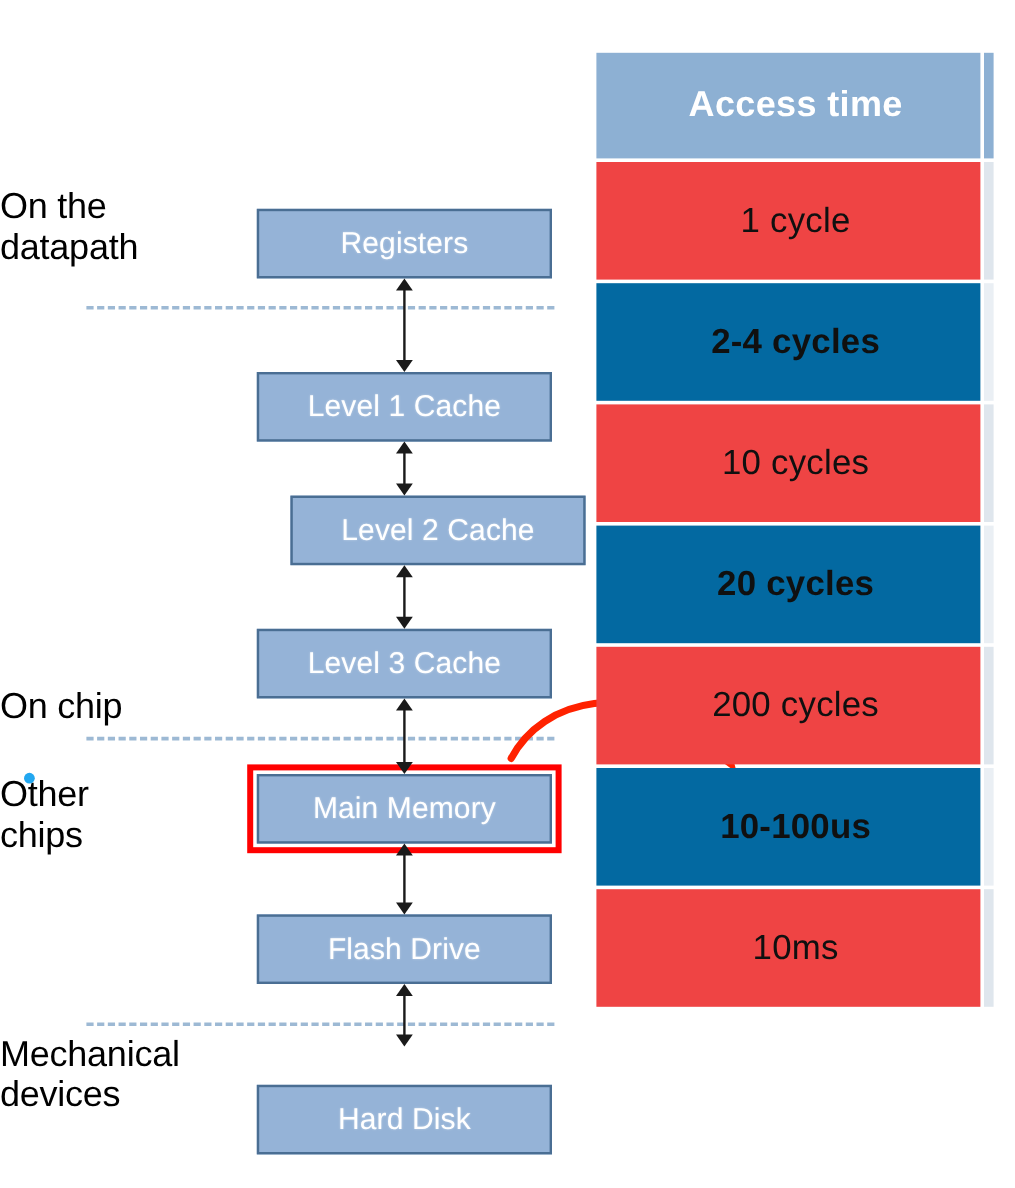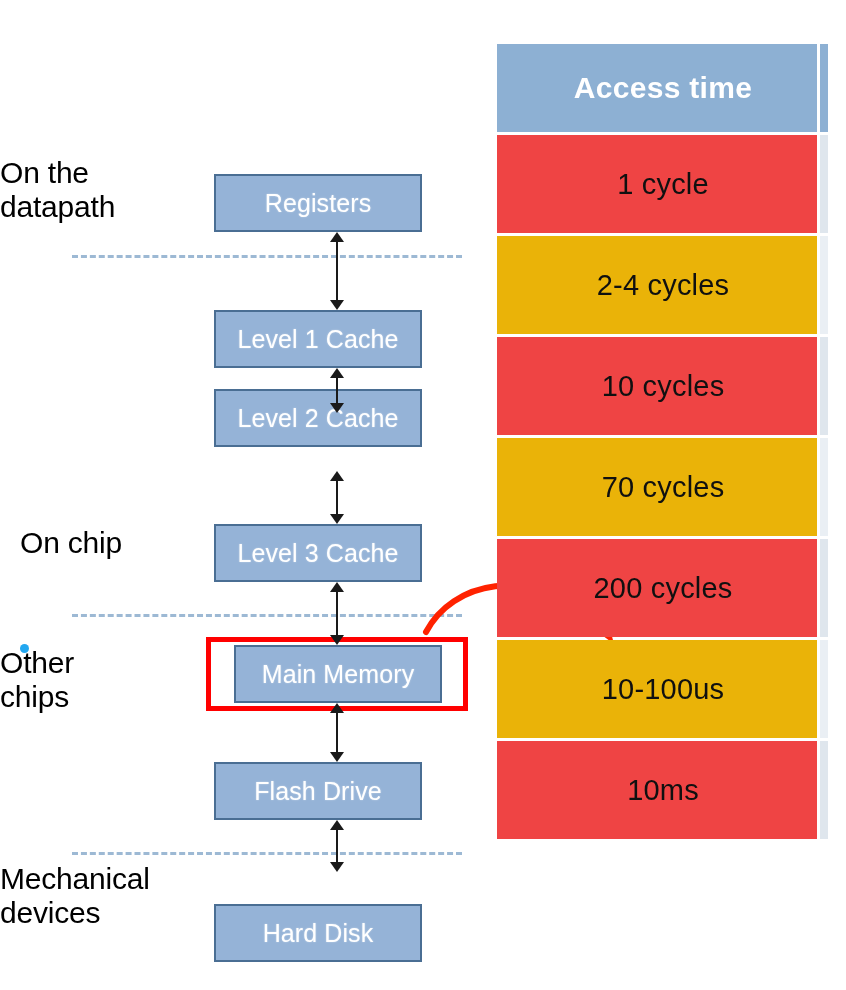--- a/index.html
+++ b/index.html
@@ -27,21 +27,21 @@
     line-height: 1.12;
     font-weight: 400;
     letter-spacing: -0.2px;
     white-space: pre-line;
   }
 
   
   .hbox {
     position: absolute;
     left: 214px;
-    width: 208px;
+    width: 246px;
     height: 58px;
     background: #95b3d7;
     border: 2px solid #4a6e93;
     box-sizing: border-box;
     display: flex;
     align-items: center;
     justify-content: center;
     color: #ffffff;
     font-size: 25px;
     font-weight: 400;
@@ -152,58 +152,58 @@
   }
   .trow.header {
     background: #8db0d3;
     color: #ffffff;
     font-weight: bold;
     font-size: 30px;
     height: 88px;
     letter-spacing: 0.3px;
   }
   .trow.shade-a { background: #ef4444; }
-  .trow.shade-b { background: #eab308; }
+  .trow.shade-b { background: #0369a1; font-weight: bold; }
 
   .edgecell { box-sizing: border-box; }
   .edgecell.header { background: #8db0d3; height: 88px; }
   .edgecell.shade-a { background: #dfe6ed; height: 98px; }
   .edgecell.shade-b { background: #eaeff4; height: 98px; }
 </style>
 </head>
 <body>
 
 <div id="stage">
 
   <div class="tier-label" style="left:0px; top:156px; width:196px;">On the
 datapath</div>
 
-  <div class="tier-label" style="left:0px; top:526px; width:196px;padding-left:20px;">On chip</div>
+  <div class="tier-label" style="left:0px; top:572px; width:196px;">On chip</div>
 
   <div class="tier-label" style="left:0px; top:646px; width:196px;">Other
 chips</div>
 
   <div class="tier-label" style="left:0px; top:862px; width:196px;">Mechanical
 devices</div>
 
   <div class="blue-dot" style="left:20px; top:644px;"></div>
 
   <div class="dashed-sep" style="top:255px;"></div>
   <div class="dashed-sep" style="top:614px;"></div>
   <div class="dashed-sep" style="top:852px;"></div>
 
   <div class="hbox" style="top:174px;">Registers</div>
 
   <div class="hbox" style="top:310px;">Level 1 Cache</div>
 
-  <div class="hbox" style="top:389px;">Level 2 Cache</div>
+  <div class="hbox" style="top:413px;margin-left:28px;">Level 2 Cache</div>
 
   <div class="hbox" style="top:524px;">Level 3 Cache</div>
 
-  <div class="hbox" style="top:645px;margin-left:20px;">Main Memory</div>
+  <div class="hbox" style="top:645px;">Main Memory</div>
 
   <div class="hbox" style="top:762px;">Flash Drive</div>
 
   <div class="hbox" style="top:872px;margin-top:32px;">Hard Disk</div>
 
   <div class="red-highlight" style="left:206px; top:637px; width:262px; height:74px;"></div>
 
   <div class="connector" style="top:232px; height:78px;">
     <div class="shaft"></div>
     <div class="head up"></div>
@@ -249,21 +249,21 @@
 
     <div class="tbl-main">
       <div class="trow header">Access time</div>
 
       <div class="trow shade-a">1 cycle</div>
 
       <div class="trow shade-b">2-4 cycles</div>
 
       <div class="trow shade-a">10 cycles</div>
 
-      <div class="trow shade-b">70 cycles</div>
+      <div class="trow shade-b">20 cycles</div>
 
       <div class="trow shade-a">200 cycles</div>
 
       <div class="trow shade-b">10-100us</div>
 
       <div class="trow shade-a">10ms</div>
     </div>
 
     <div class="tbl-edge">
       <div class="edgecell header"></div>

